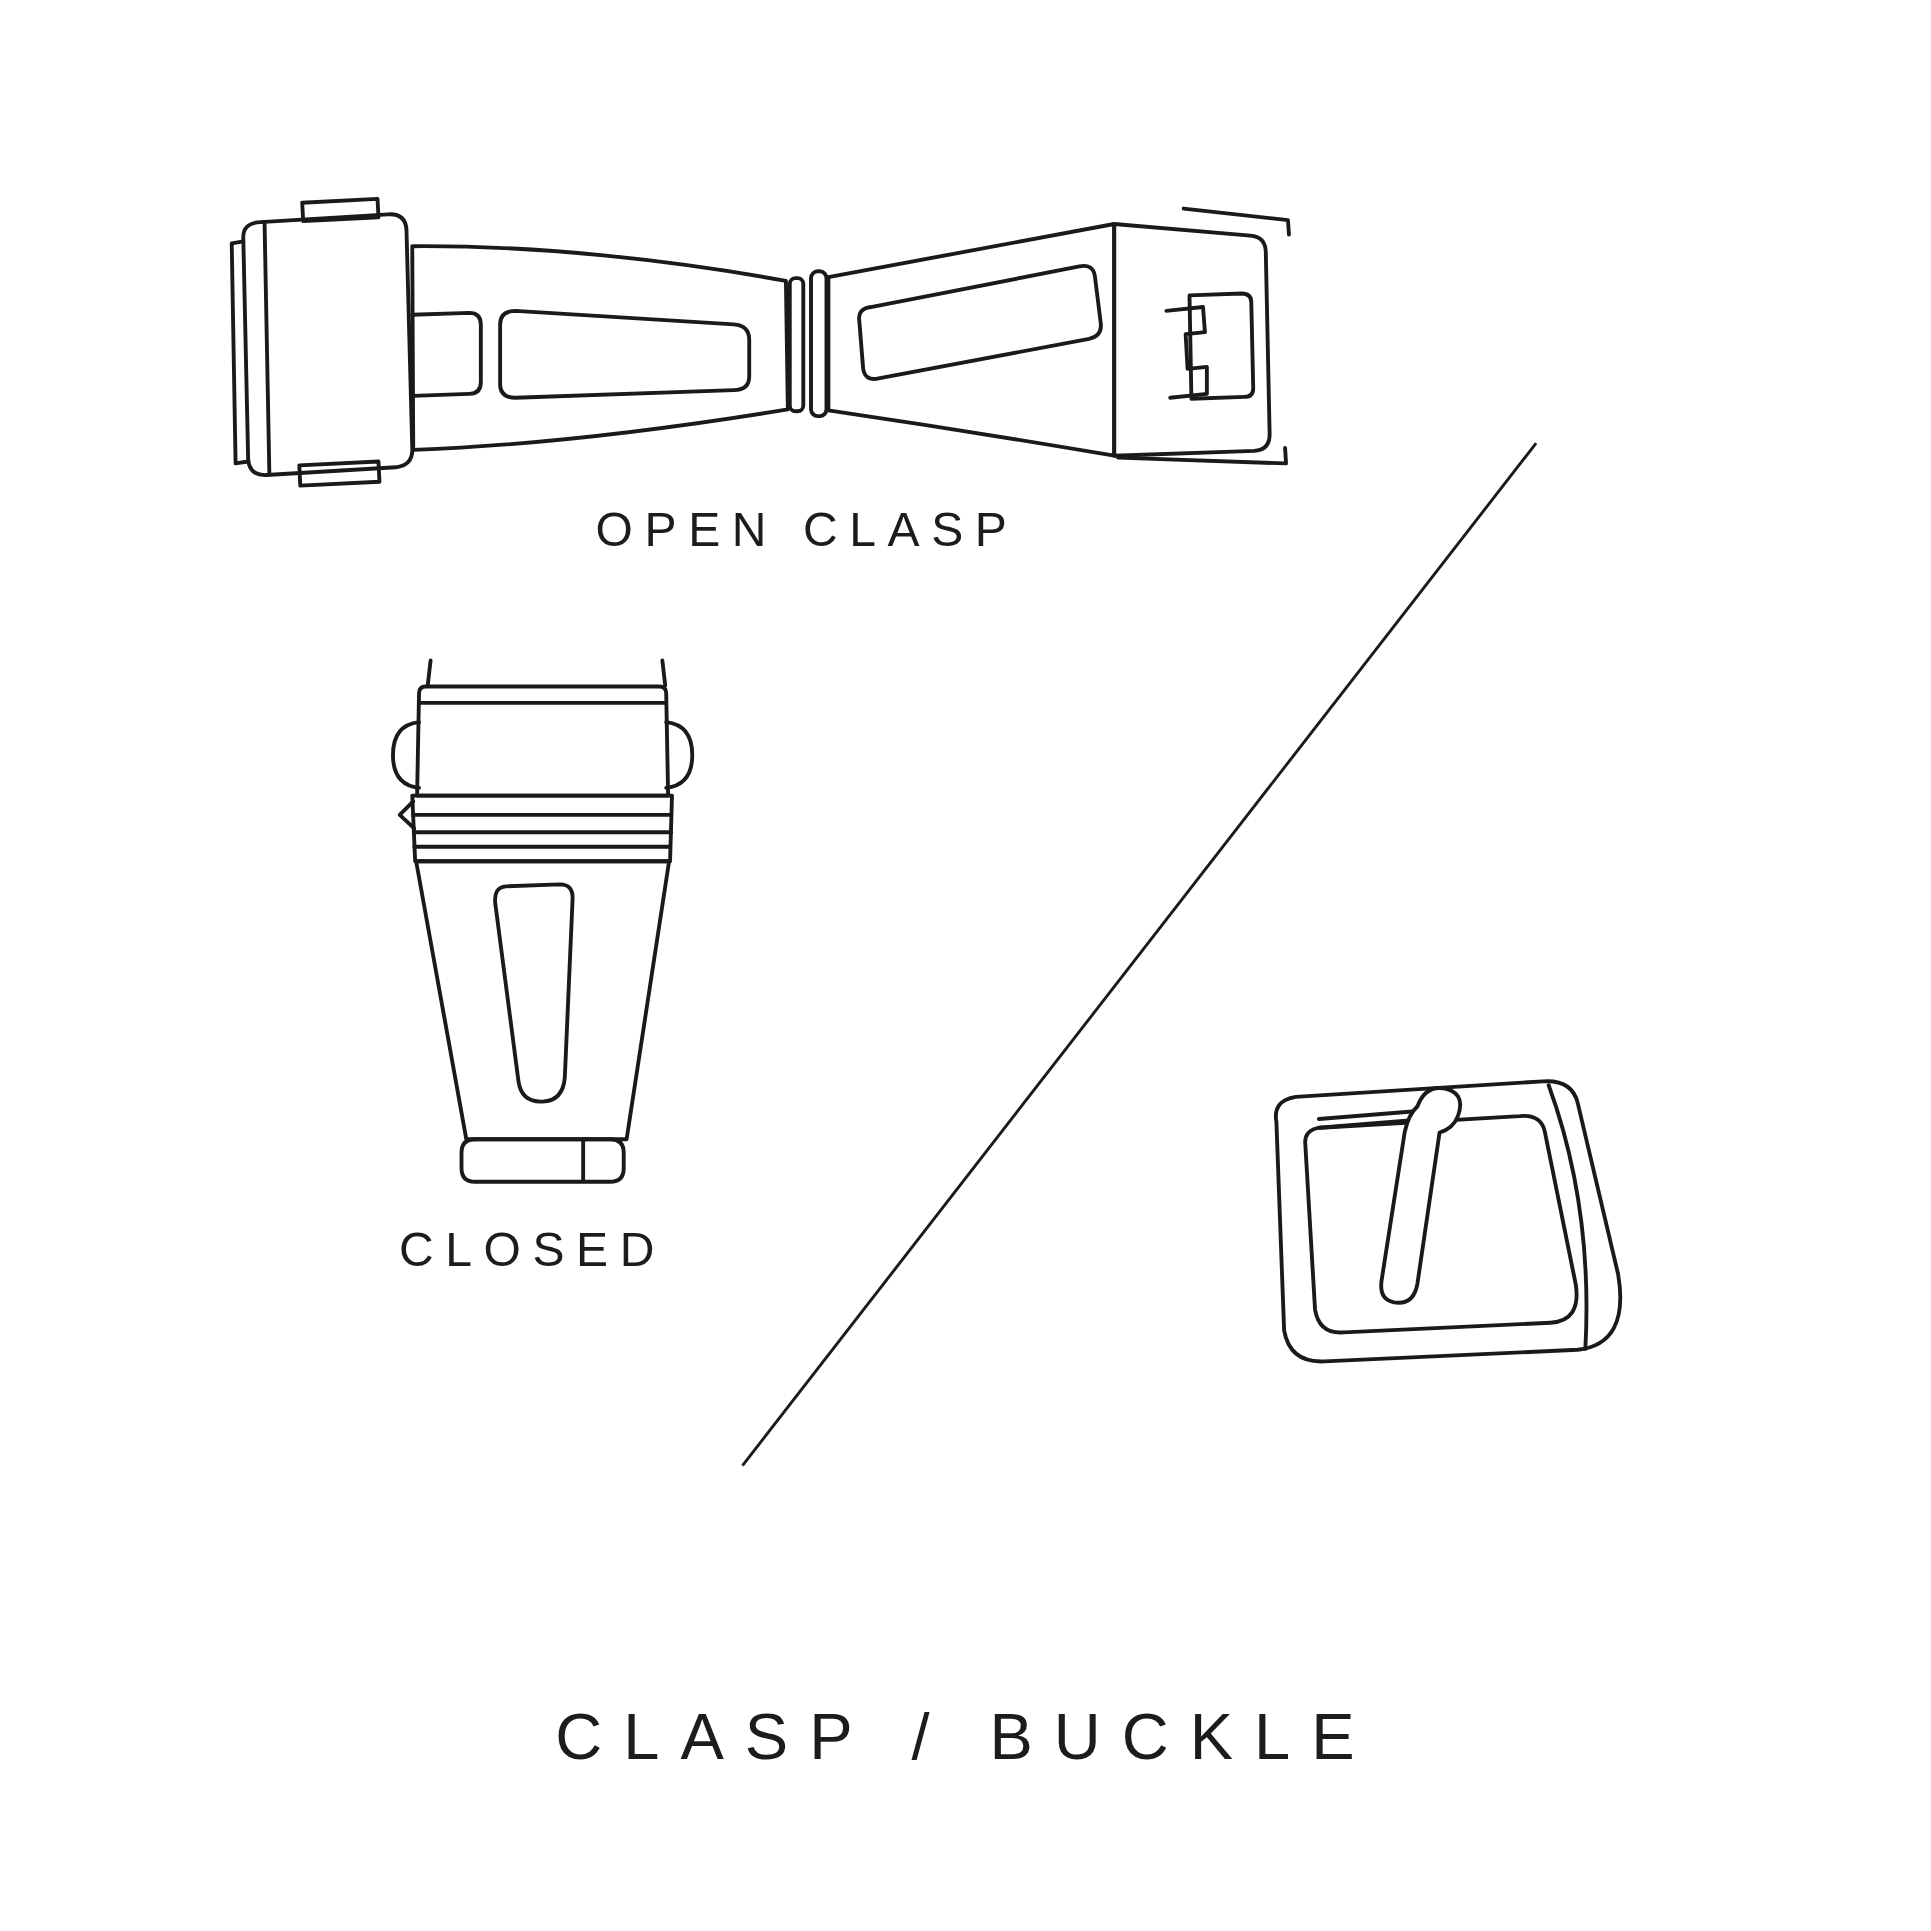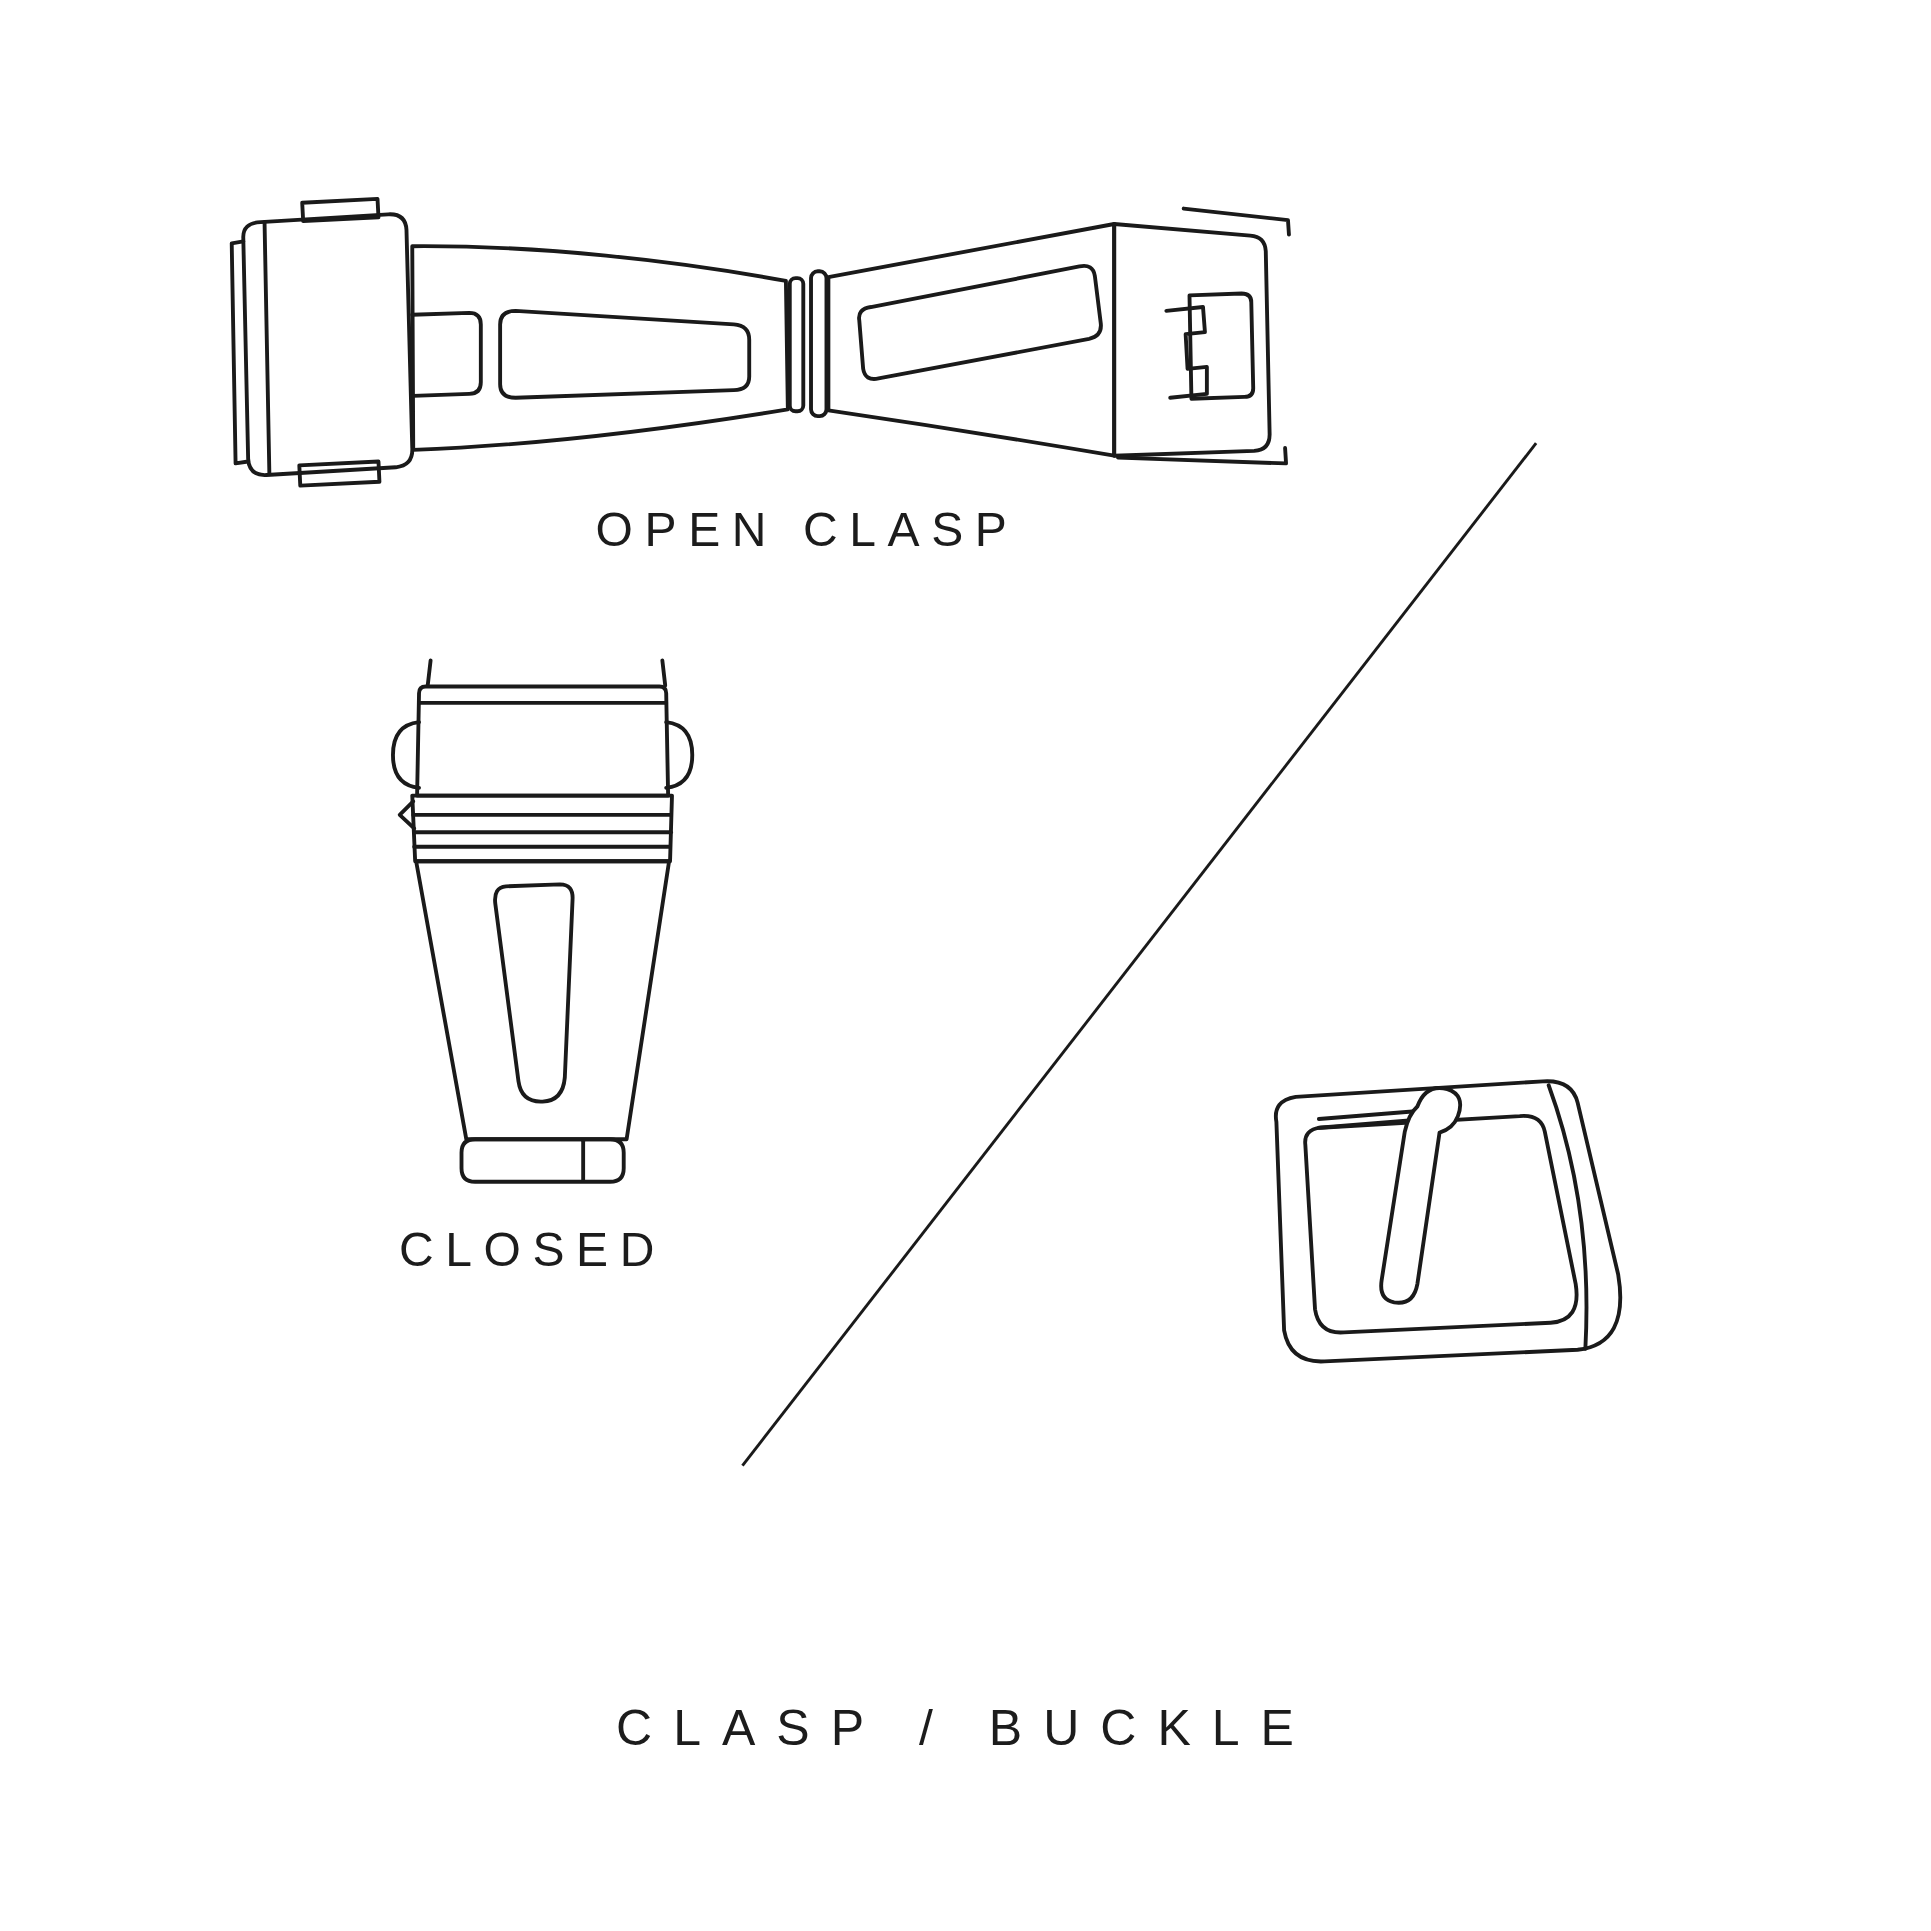--- a/index.html
+++ b/index.html
@@ -31,21 +31,21 @@
   }
   .label-open   { left: 421px; top: 502px;  width: 772px; }
   .label-closed { left: 243px; top: 1222px; width: 579px; }
   .title {
     position: absolute;
     left: 0;
     top: 1699px;
     width: 1931px;
     text-align: center;
     color: #1c1c1c;
-    font-size: 50px;
+    font-size: 65px;
     font-weight: 400;
     letter-spacing: 21px;
   }
 </style>
 </head>
 <body>
 
 <div class="canvas">
 
   <svg class="artwork" width="1931" height="1931" viewBox="0 0 2000 2000" xmlns="http://www.w3.org/2000/svg">

